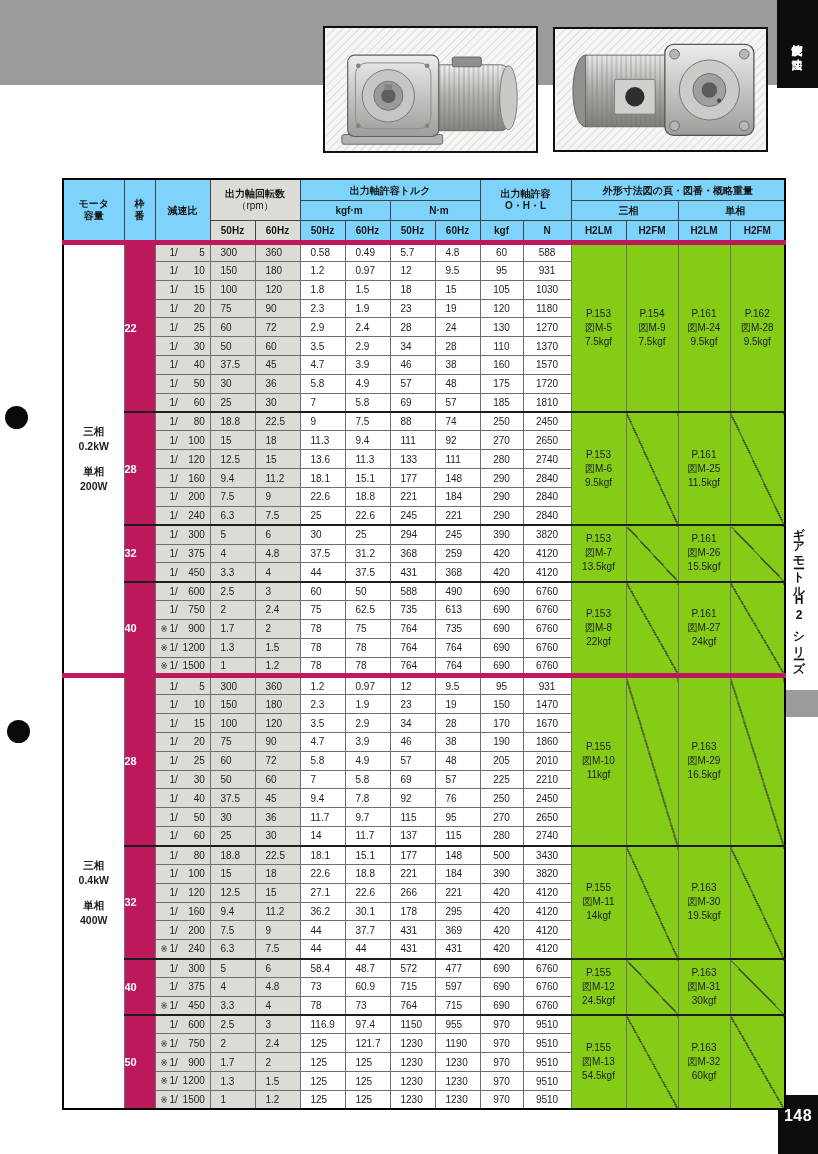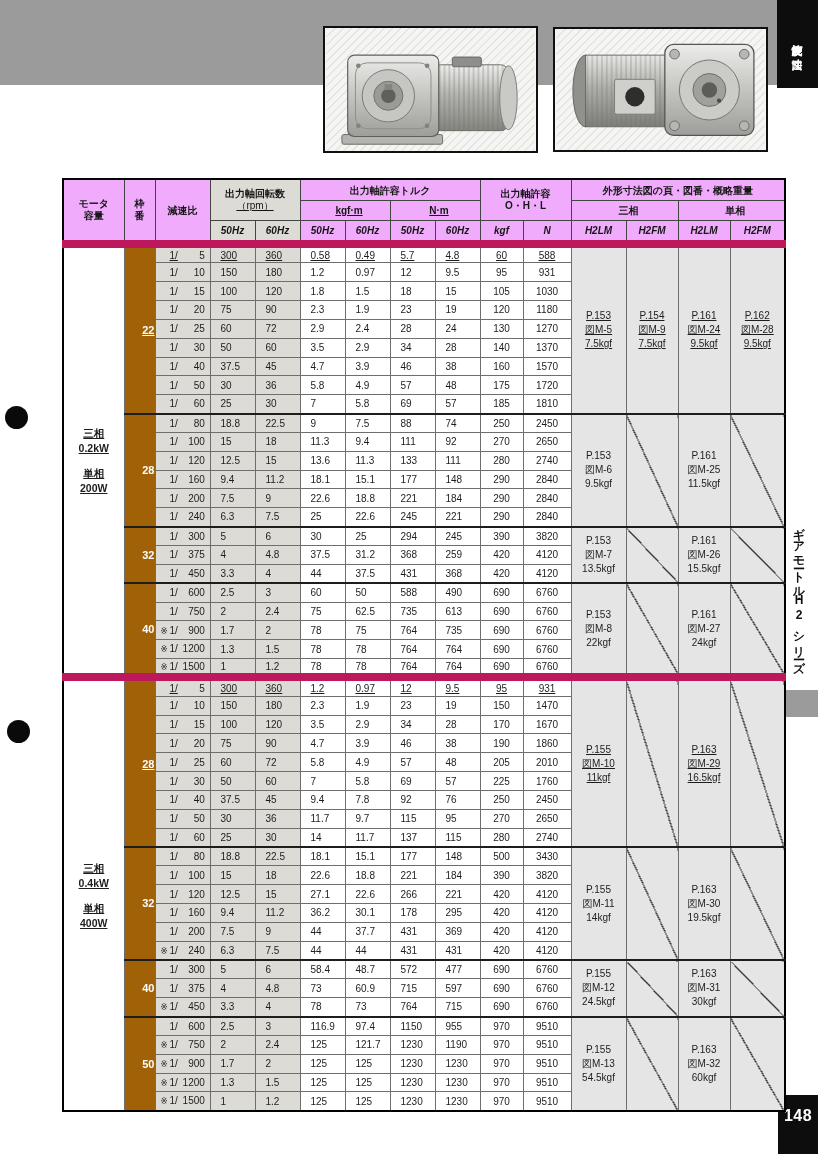--- a/index.html
+++ b/index.html
@@ -22,43 +22,43 @@
   .page-badge{position:absolute;left:778px;top:1095px;width:40px;height:59px;background:#0d0d0d;
            color:#fff;font-weight:bold;font-size:16px;display:flex;justify-content:center;
            align-items:flex-start;padding-top:12px;box-sizing:border-box;letter-spacing:0.5px;}
   .bind-dot{position:absolute;width:23px;height:23px;border-radius:50%;background:#0a0a0a;}
   #dot1{left:5px;top:406px;} #dot2{left:7px;top:720px;}
 
   table.spec{position:absolute;left:62px;top:178px;width:700px;border-collapse:collapse;
              table-layout:fixed;border:2px solid #000;}
   .spec th,.spec td{border:1px solid #6e6e6e;padding:0;font-size:10px;line-height:1.1;
              overflow:hidden;white-space:nowrap;}
-  .spec th{background:#f0abfc;font-weight:bold;text-align:center;vertical-align:middle;color:#161616;}
+  .spec th{background:#7dd3fc;font-weight:bold;text-align:center;vertical-align:middle;color:#161616;}
   .spec thead th{border-color:#444;}
   .spec thead tr.h1 th{height:20px;text-align:center;}
   .spec thead tr.h2 th{height:19px;padding-left:8px;}
   .spec thead tr.h3 th{height:19px;}
   .spec tbody tr{height:18.85px;}
   .spec td{vertical-align:middle;color:#1d1d1d;}
   td.shade,th.shade{background:#dcdbd6;}
   td.cap{background:#fff;text-align:center;font-weight:bold;font-size:10.5px;line-height:15px;}
   td.cap .gap{height:10px;}
-  td.frame{background:#a16207;color:#fdfdfd;text-align:right;font-weight:bold;font-size:11px;}
+  td.frame{background:#be185d;color:#fdfdfd;text-align:left;font-weight:bold;font-size:11px;}
   td.ratio{padding-left:5px;}
   td.ratio .star{display:inline-block;width:9px;font-size:8.5px;text-align:left;}
   td.ratio .den{display:inline-block;width:27px;text-align:right;}
   td.num{text-align:left;padding-left:10px;}
   td.cnum{text-align:center;padding-left:0;}
-  td.fig{text-align:center;font-size:10px;line-height:14px;background:#e5e5e5;}
+  td.fig{text-align:center;font-size:10px;line-height:14px;background:#84cc16;}
   td.diag{background-image:linear-gradient(to right top,transparent calc(50% - 0.6px),
           #3a3a3a calc(50% - 0.6px),#3a3a3a calc(50% + 0.6px),transparent calc(50% + 0.6px));}
   tr.grp-top > td{border-top:2px solid #1d1d1d;}
-  tr.sec-top > td{border-top:8px solid #be185d;text-decoration:underline;}
-  .hz{font-weight:normal;font-style:italic;}
-  .unit{font-weight:normal;text-decoration:underline;}
+  tr.sec-top > td{border-top:5px solid #be185d;}
+  .hz{font-weight:normal;}
+  .unit{font-weight:normal;}
   .two-line div{line-height:12px;}
 </style>
 </head>
 <body>
 
 <div class="top-band"></div>
 
 <div class="photo-box" id="photo-left">
   <svg viewBox="0 0 215 127">
     <defs>
@@ -295,21 +295,21 @@
         <td class="cnum">1270</td>
       </tr>
       <tr>
         <td class="ratio shade"><span class="star"></span><span>1/</span><span class="den">30</span></td>
         <td class="num shade">50</td>
         <td class="num shade">60</td>
         <td class="num">3.5</td>
         <td class="num">2.9</td>
         <td class="num">34</td>
         <td class="num">28</td>
-        <td class="cnum">140</td>
+        <td class="cnum">110</td>
         <td class="cnum">1370</td>
       </tr>
       <tr>
         <td class="ratio shade"><span class="star"></span><span>1/</span><span class="den">40</span></td>
         <td class="num shade">37.5</td>
         <td class="num shade">45</td>
         <td class="num">4.7</td>
         <td class="num">3.9</td>
         <td class="num">46</td>
         <td class="num">38</td>
@@ -608,21 +608,21 @@
       </tr>
       <tr>
         <td class="ratio shade"><span class="star"></span><span>1/</span><span class="den">30</span></td>
         <td class="num shade">50</td>
         <td class="num shade">60</td>
         <td class="num">7</td>
         <td class="num">5.8</td>
         <td class="num">69</td>
         <td class="num">57</td>
         <td class="cnum">225</td>
-        <td class="cnum">1760</td>
+        <td class="cnum">2210</td>
       </tr>
       <tr>
         <td class="ratio shade"><span class="star"></span><span>1/</span><span class="den">40</span></td>
         <td class="num shade">37.5</td>
         <td class="num shade">45</td>
         <td class="num">9.4</td>
         <td class="num">7.8</td>
         <td class="num">92</td>
         <td class="num">76</td>
         <td class="cnum">250</td>

